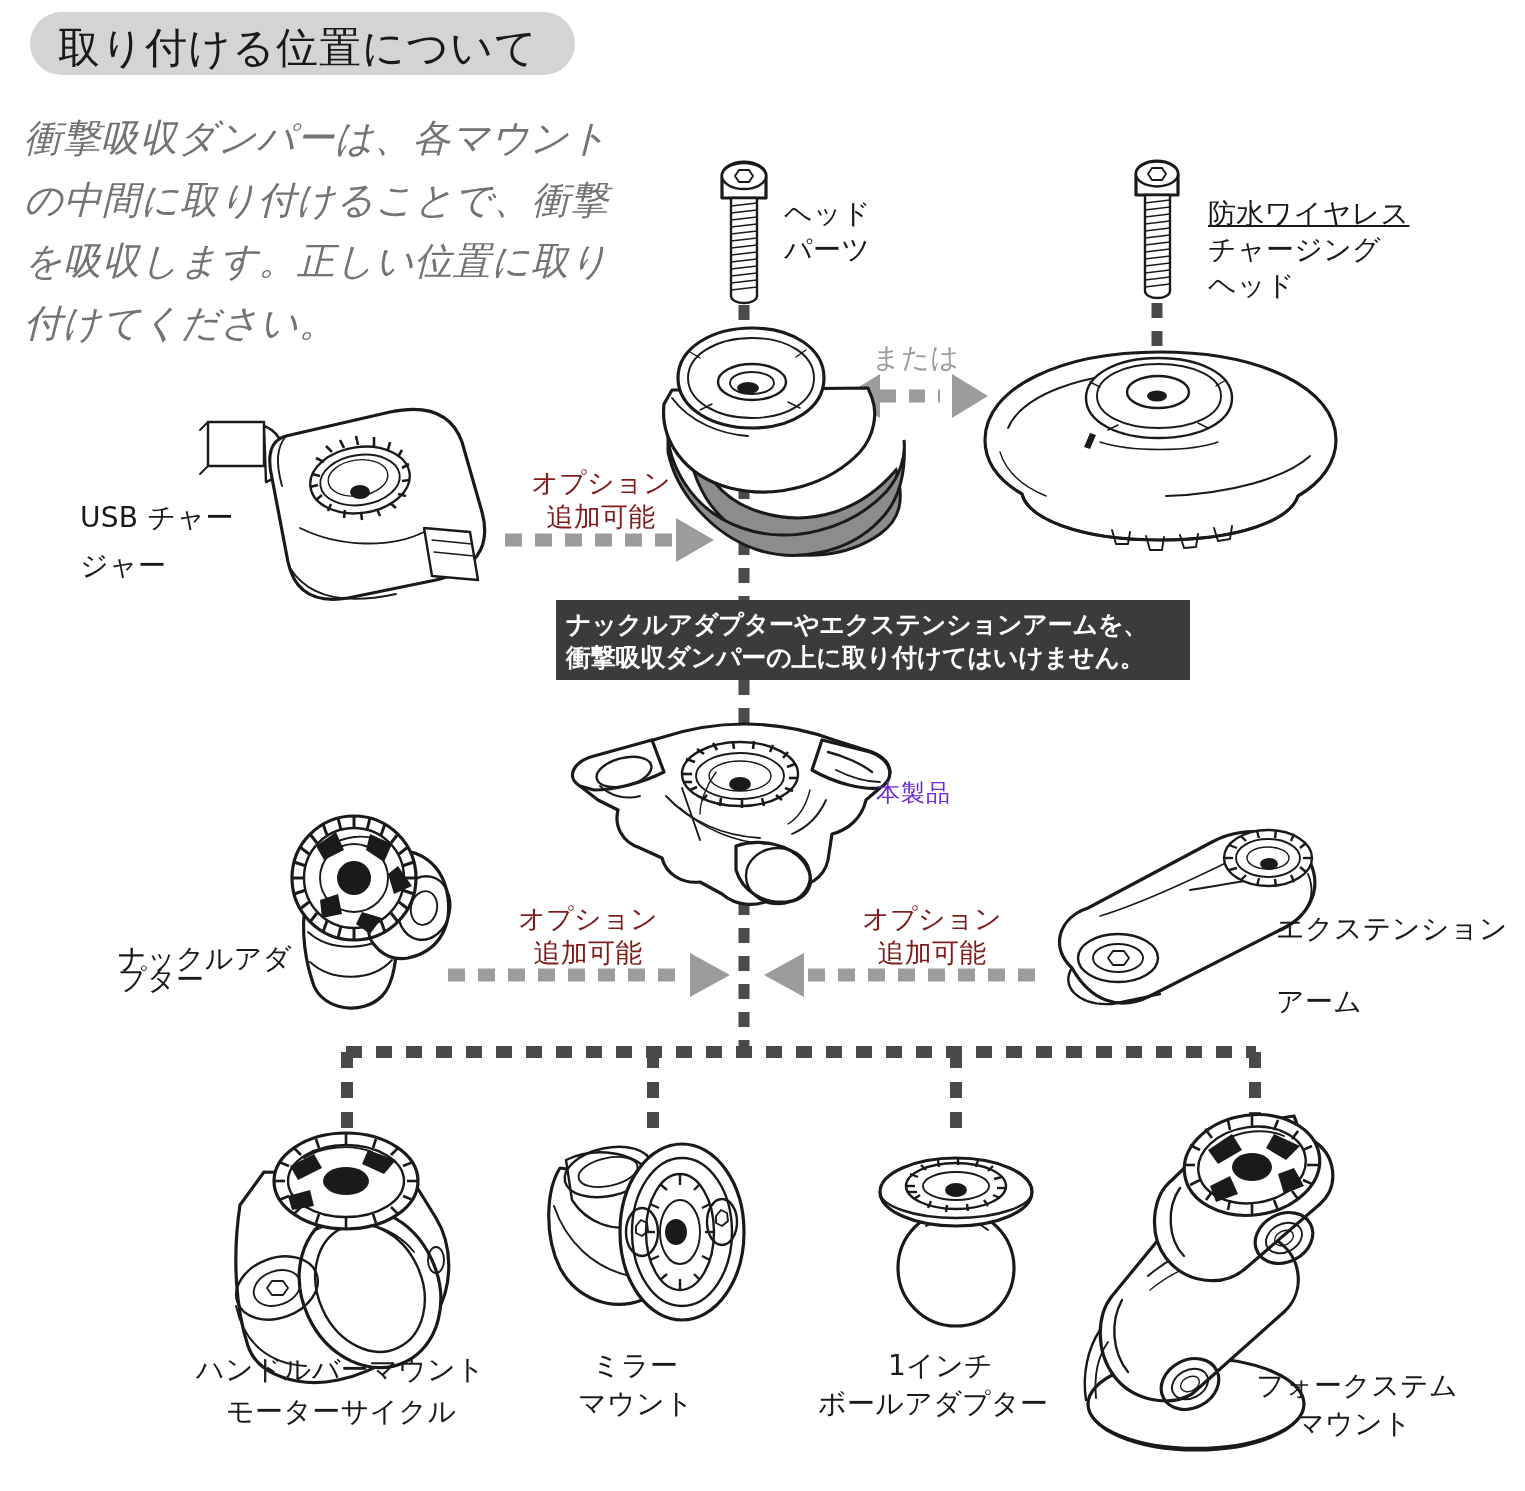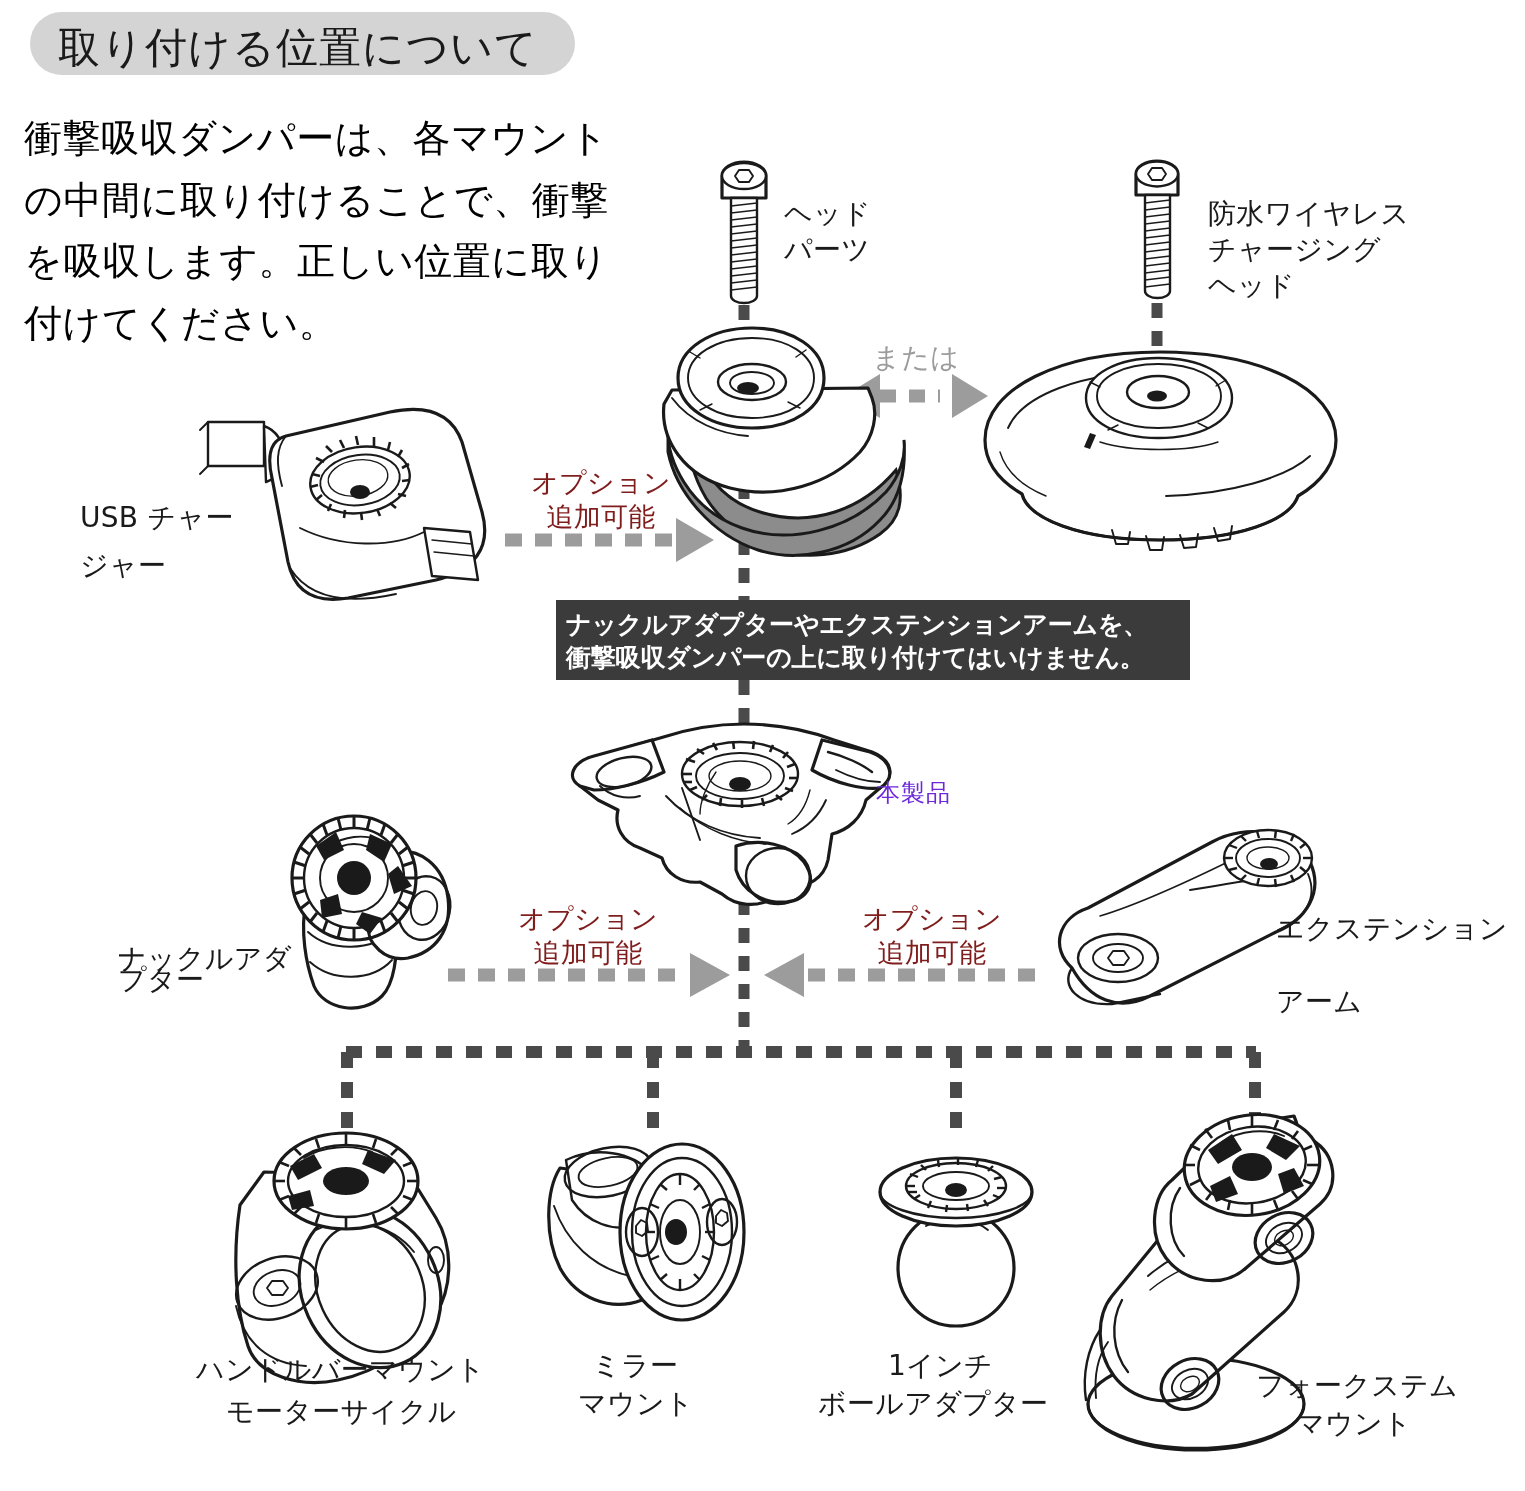--- a/index.html
+++ b/index.html
@@ -40,21 +40,22 @@
     color:#1a1a1a;
     font-weight:400;
   }
   #intro-text{
     position:absolute;
     left:24px; top:108px;
     width:620px;
     font-size:38px;
     line-height:1.62;
     letter-spacing:0.5px;
-    color:#000000;
+    color:#737373;
+    font-style:italic;
   }
 
   .part-label{
     font-size:28px;
     color:#1a1a1a;
     line-height:1.3;
     letter-spacing:0.3px;
   }
   .opt-label{
     font-size:27px;
@@ -621,21 +622,21 @@
   </svg>
 
   <div id="header-pill"></div>
   <div id="header-title" class="txt">取り付ける位置について</div>
 
   <div id="intro-text" class="txt" style="white-space:normal;">衝撃吸収ダンパーは、各マウントの中間に取り付けることで、衝撃を吸収します。正しい位置に取り付けてください。</div>
 
   <div class="txt part-label" style="left:784px;top:196px;">ヘッド</div>
   <div class="txt part-label" style="left:784px;top:232px;">パーツ</div>
 
-  <div class="txt part-label" style="left:1208px;top:196px;">防水ワイヤレス</div>
+  <div class="txt part-label" style="left:1208px;top:196px;text-decoration:underline;">防水ワイヤレス</div>
   <div class="txt part-label" style="left:1208px;top:232px;">チャージング</div>
   <div class="txt part-label" style="left:1208px;top:268px;">ヘッド</div>
 
   <div class="txt or-label" style="left:872px;top:340px;">または</div>
 
   <div class="txt part-label" style="left:80px;top:500px;">USB チャー</div>
   <div class="txt part-label" style="left:80px;top:548px;">ジャー</div>
 
   <div class="txt opt-label" style="left:516px;top:466px;width:170px;">オプション</div>
   <div class="txt opt-label" style="left:516px;top:500px;width:170px;">追加可能</div>

